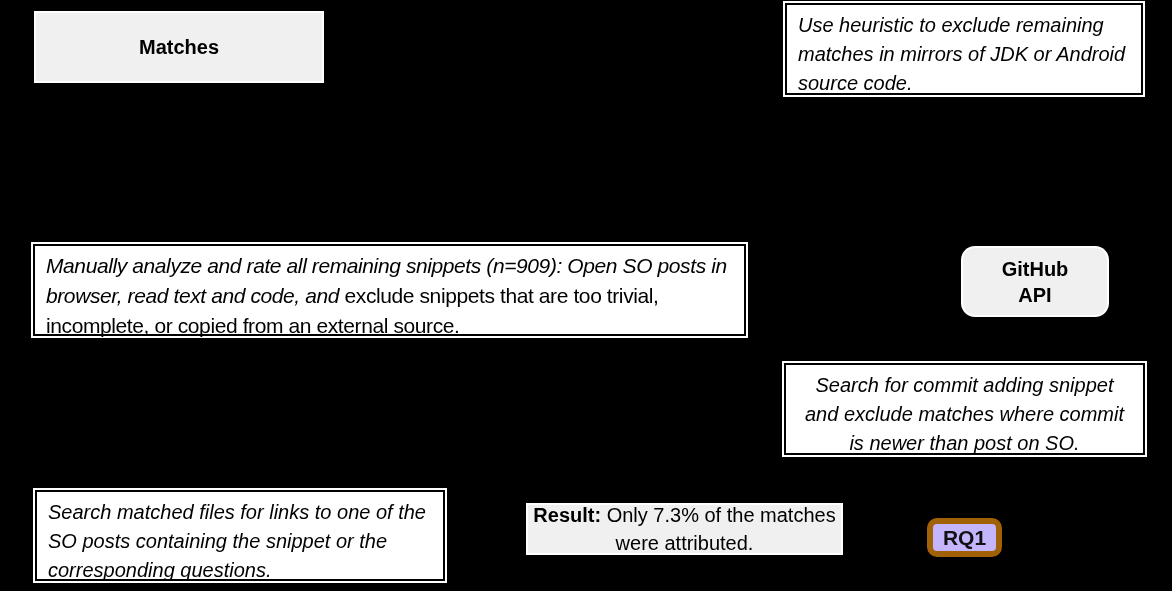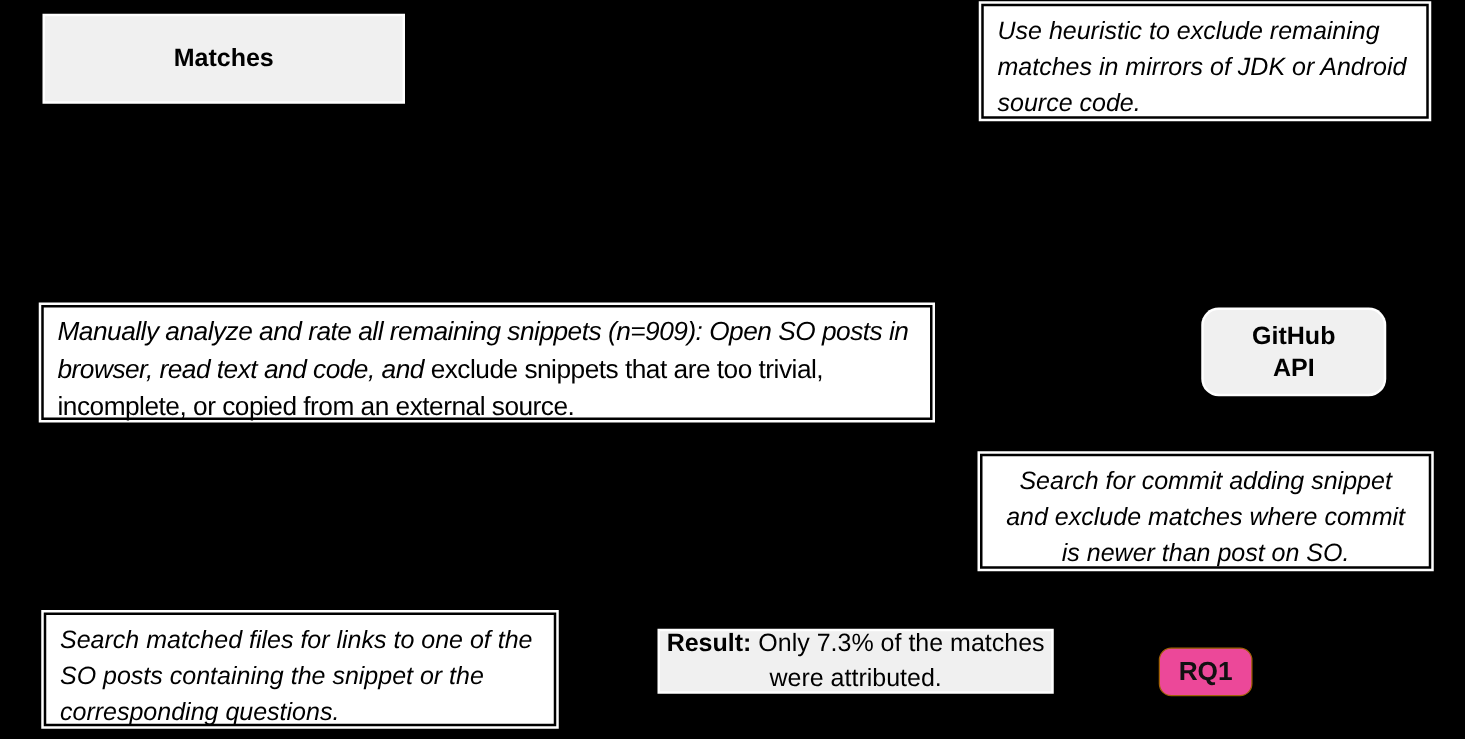--- a/index.html
+++ b/index.html
@@ -39,22 +39,22 @@
     display: flex;
     flex-direction: column;
     justify-content: center;
   }
   .italic { font-style: italic; }
   .bold   { font-weight: bold; }
   .center { text-align: center; }
   .condensed { letter-spacing: -0.4px; }
   
   .rq-box {
-    background: #ec4899;
-    border: 1px solid #a16207;
+    background: #c4b5fd;
+    border: 6px solid #a16207;
     border-radius: 10px;
     font-size: 21px;
     font-weight: bold;
     color: #111111;
     display: flex;
     align-items: center;
     justify-content: center;
   }
 
   

